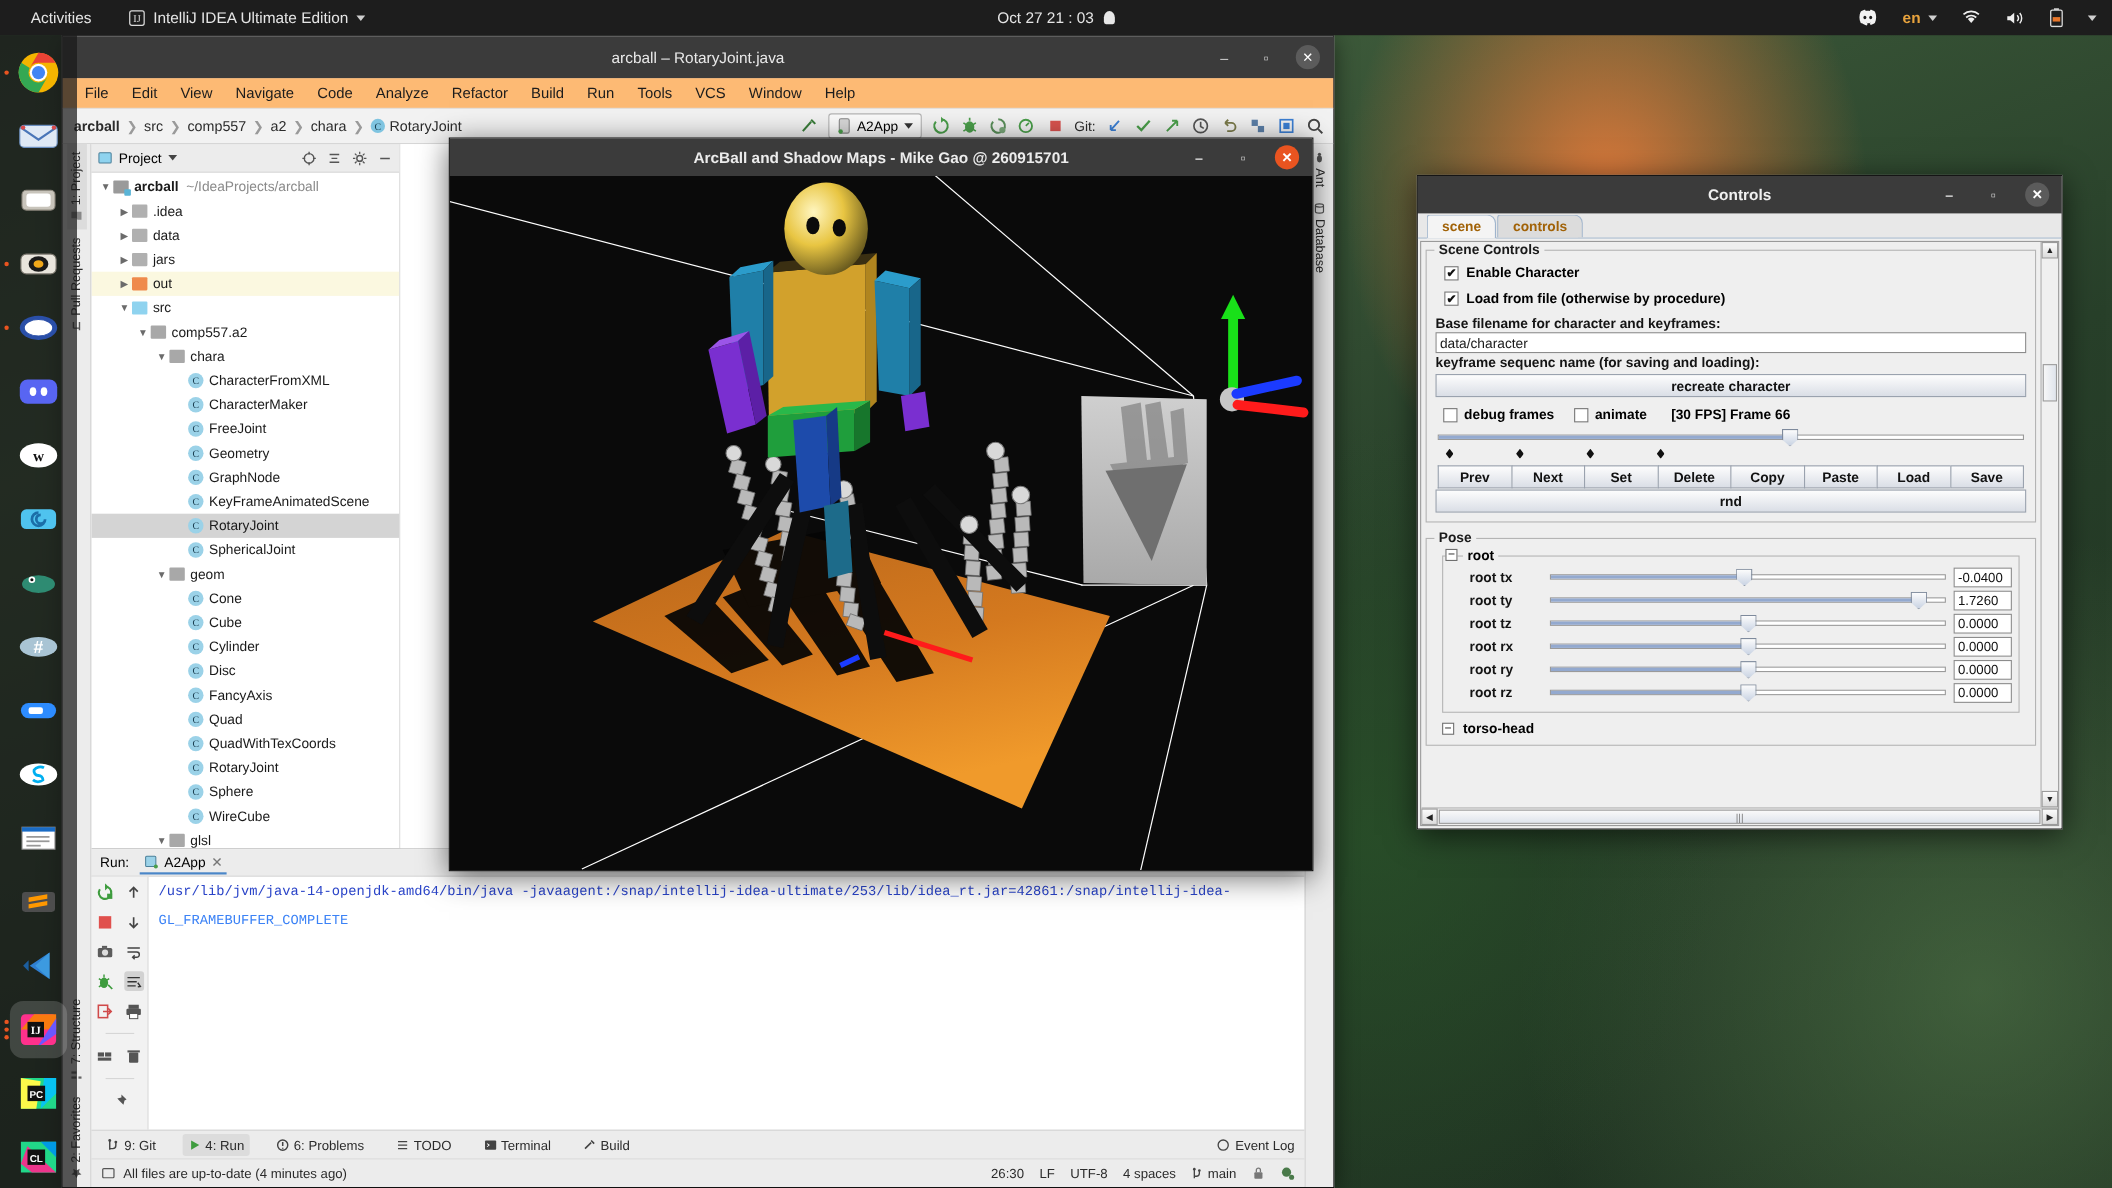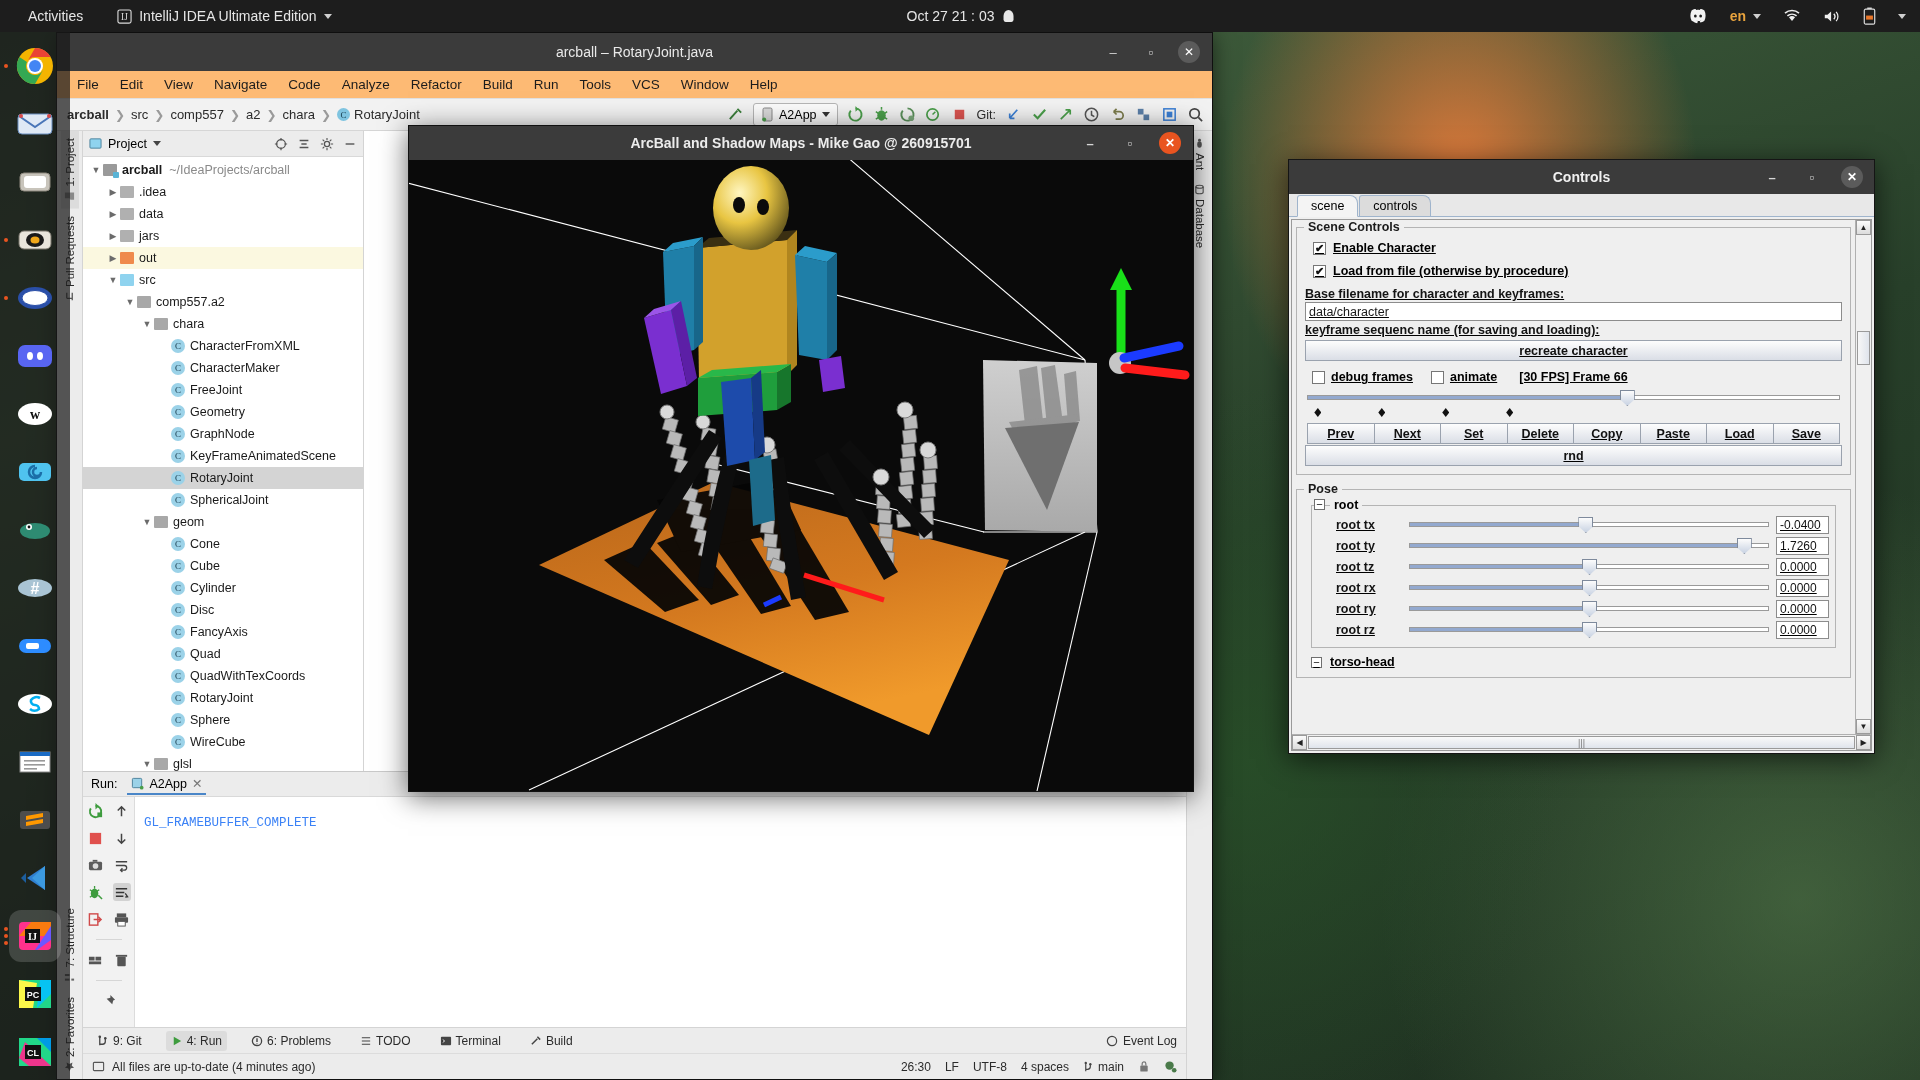--- a/index.html
+++ b/index.html
@@ -165,27 +165,27 @@
     position:absolute; left:1288px; top:159px; width:587px; height:595px; z-index:300;
     border:1px solid #151515; display:flex; flex-direction:column;
     box-shadow:0 5px 26px rgba(0,0,0,.6); background:#efefef;
   }
   #ctrl-title { height:34px; background:#3b3b3b; color:#f0f0f0; display:flex; align-items:center;
                 justify-content:center; position:relative; font-size:14px; font-weight:bold;}
   #ctrl-title .wbtns { position:absolute; right:11px; display:flex; align-items:center; gap:18px; }
   #ctrl-title .wbtn.close { background:#5b5b5b; }
   #ctrl-tabs { height:23px; background:#e8e8e8; display:flex; align-items:flex-end;
                padding-left:8px; gap:1px; border-bottom:1px solid #9fb4cc; }
-  .jtab { padding:3px 13px 3px; font-size:12.5px; font-weight:normal; color:#000000;
+  .jtab { padding:3px 13px 3px; font-size:12.5px; font-weight:bold; color:#a16207;
           border:1px solid #9fb4cc; border-bottom:none; border-radius:3px 8px 0 0; background:#dcdcdc; }
   .jtab.sel { background:#f4f4f4; border-bottom:1px solid #f4f4f4; margin-bottom:-1px; }
   #ctrl-body { flex:1; display:flex; min-height:0; background:#efefef; padding:2px; }
   #ctrl-scroll { flex:1; border:1px solid #9a9a9a; background:#efefef; overflow:hidden; position:relative;
                  display:flex; flex-direction:column; }
-  #ctrl-inner { flex:1; padding:0; overflow:hidden; position:relative;text-decoration:underline; }
+  #ctrl-inner { flex:1; padding:0; overflow:hidden; position:relative; }
   .grp { border:1px solid #b4b4b4; margin:7px 4px 2px; padding:6px 8px 8px; position:relative; }
   .grp > .gtitle { position:absolute; top:-8px; left:7px; background:#efefef; padding:0 4px;
                    font-size:12.5px; font-weight:bold; color:#1a1a1a; }
   .cbrow { display:flex; align-items:center; gap:7px; margin:7px 0 9px 8px; font-size:12.5px; font-weight:bold;}
   .cbox { width:13px;height:13px;border:1px solid #767676;background:#fff;display:inline-flex;
           align-items:center;justify-content:center;font-size:11px;color:#111; }
   .lbl { font-size:12.5px; font-weight:bold; color:#141414; margin:2px 0 1px; display:block; }
   .jtext { width:100%; height:19px; border:1px solid #8c8c8c; background:#fff; font-size:12.5px;
            padding:0 3px; color:#1a1a1a; display:flex; align-items:center; }
   .jbtn { background:linear-gradient(#fdfdfd,#dadee6); border:1px solid #9aa2ae; font-size:12.5px;
@@ -840,20 +840,21 @@
                 </span>
             </div>
             <div class="gsep"></div>
             <span class="gico">
                 <svg width="15" height="15" viewBox="0 0 16 16">
                   <path d="M10 1l5 5-2 1-1 4-3-3-6 6 6-6-3-3 4-1z" fill="#555"></path>
                 </svg>
               </span>
           </div>
           <div id="console">
+            <div class="cmd">/usr/lib/jvm/java-14-openjdk-amd64/bin/java -javaagent:/snap/intellij-idea-ultimate/253/lib/idea_rt.jar=42861:/snap/intellij-idea-</div>
             <div class="out" style="margin-top:12px">GL_FRAMEBUFFER_COMPLETE</div>
           </div>
         </div>
       </div>
 
       <div id="tw-bar">
         <span class="tw">
           <svg width="12" height="12" viewBox="0 0 13 13">
               <path d="M3 2v9M9 4v3a3 3 0 0 1-3 3H3" stroke="#444" stroke-width="1.4" fill="none"></path>
               <circle cx="3" cy="2" r="1.4" fill="#444"></circle>

